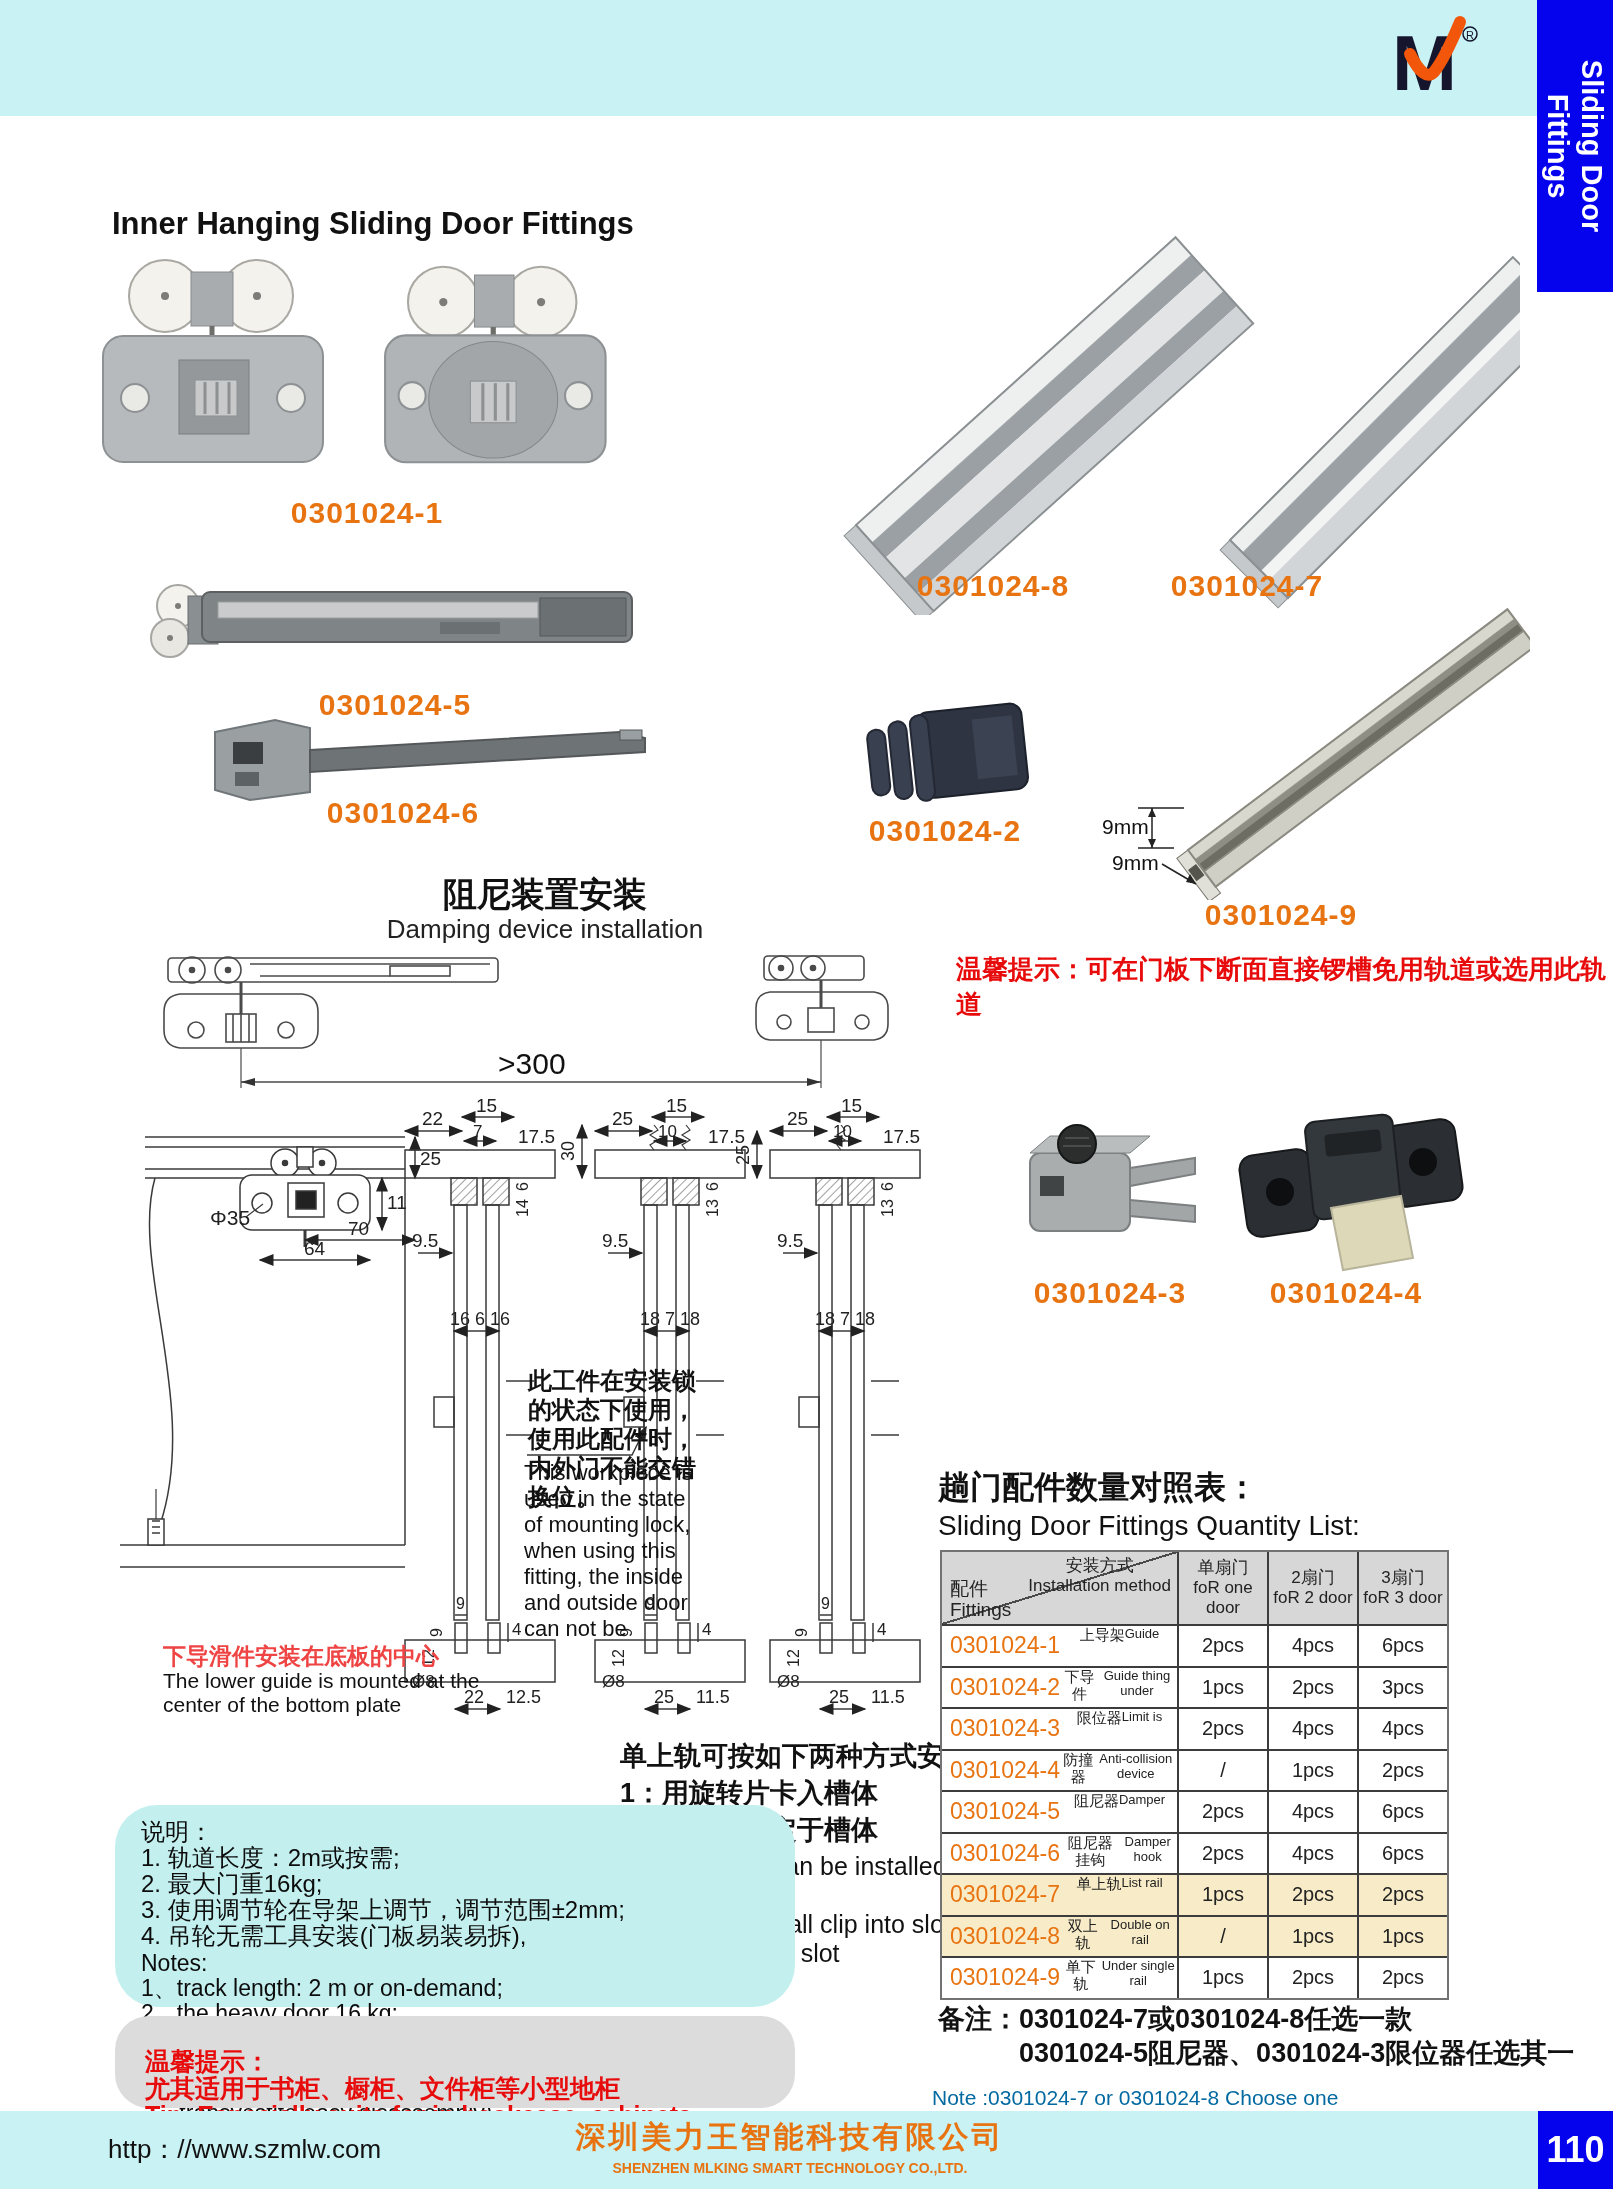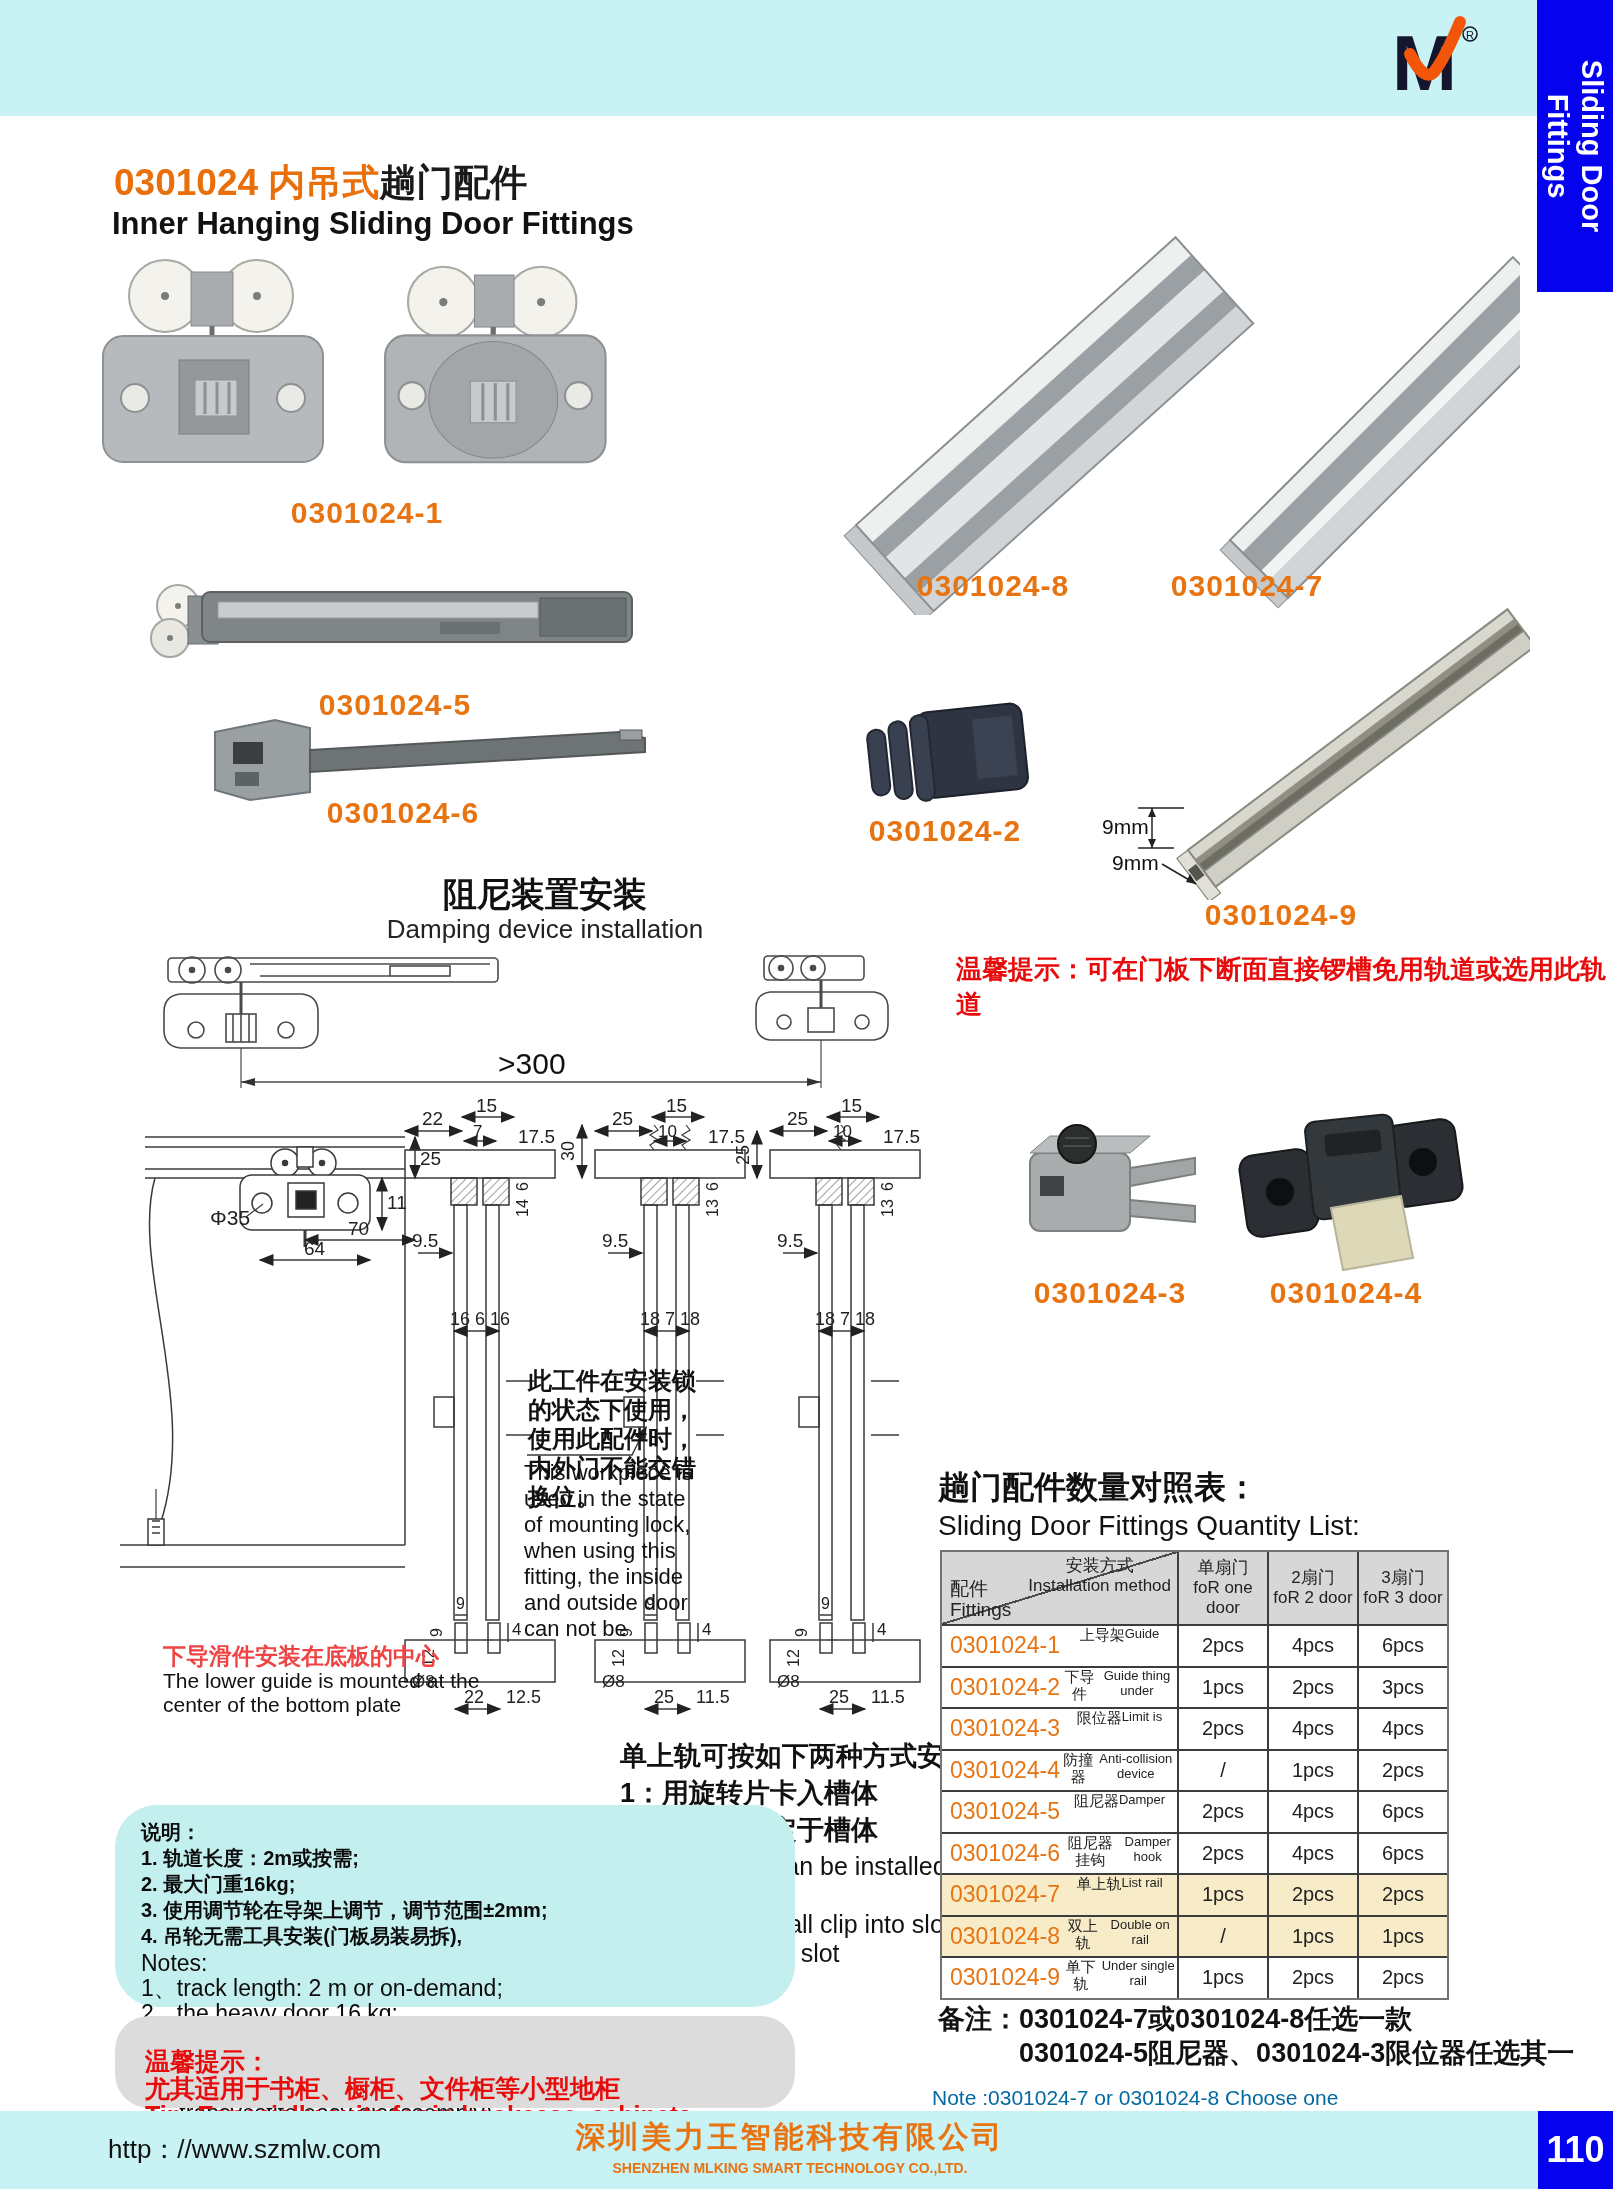--- a/index.html
+++ b/index.html
@@ -28,21 +28,21 @@
   
   .wp-zh{left:528px;top:1366px;font-size:24px;font-weight:bold;line-height:29px;color:#111;}
   .wp-en{left:524px;top:1460px;font-size:22px;line-height:26px;color:#111;}
   .lg-zh{left:163px;top:1641px;font-size:23px;font-weight:bold;color:#ef4444;}
   .lg-en{left:163px;top:1669px;font-size:21px;line-height:24px;color:#111;}
   .mono-zh{left:620px;top:1738px;font-size:27px;font-weight:600;line-height:37px;color:#111;}
   .mono-en{left:620px;top:1852px;font-size:25px;line-height:29px;color:#111;}
   
   .notes-box{left:115px;top:1805px;width:680px;height:202px;background:#c3f0ef;border-radius:42px;
              padding:14px 26px;box-sizing:border-box;}
-  .notes-zh{font-size:20px;font-weight:700;line-height:26px;color:#0c0c0c;}
+  .notes-zh{font-size:24px;font-weight:400;line-height:26px;color:#0c0c0c;}
   .notes-en{font-size:23px;line-height:25px;color:#0c0c0c;margin-top:2px;}
   .tip-box{left:115px;top:2016px;width:680px;height:92px;background:#dcdcdc;border-radius:34px;
            padding:8px 30px;box-sizing:border-box;}
   .tip-zh{font-size:25px;font-weight:bold;color:#e80b0b;line-height:27px;margin-top:24px;}
   .tip-en{font-size:25px;font-weight:600;color:#e80b0b;line-height:27px;}
   
   .tbl-title-zh{left:938px;top:1466px;font-size:32px;font-weight:bold;color:#111;}
   .tbl-title-en{left:938px;top:1510px;font-size:28px;color:#111;}
   .qtable{left:940px;top:1550px;width:505px;border:2px solid #737373;}
   .t-hrow{display:flex;height:72px;background:#d7d7d7;border-bottom:2px solid #3c3c3c;}
@@ -86,23 +86,20 @@
     <text x="2" y="78" font-size="78" font-weight="bold" fill="#15152e">M</text>
     <path d="M20,42 Q34,70 44,60 Q55,46 70,10" stroke="#f2560a" stroke-width="12" fill="none" stroke-linecap="round"></path>
     <circle cx="80" cy="22" r="7" fill="none" stroke="#15152e" stroke-width="1.5"></circle>
     <text x="76" y="27" font-size="11" fill="#15152e">R</text>
   </svg>
   <div class="abs side-tab">
     <div class="side-tab-inner pre">Sliding Door
 Fittings</div>
   </div>
 
-  <div class="abs sec-line1">
-    <span class="sec-code">0301024 内吊式</span><span>趟门配件</span>
-  </div>
   <div class="abs sec-line2">Inner Hanging Sliding Door Fittings</div>
 
   <svg class="abs" style="left:95px;top:248px;width:540px;height:245px;" viewBox="0 0 540 245">
     <g>
       <circle cx="70" cy="48" r="36" fill="#f3f2ed" stroke="#a9a8a2" stroke-width="2"></circle>
       <circle cx="162" cy="48" r="36" fill="#f3f2ed" stroke="#a9a8a2" stroke-width="2"></circle>
       <circle cx="70" cy="48" r="4" fill="#7c7c78"></circle>
         <circle cx="162" cy="48" r="4" fill="#7c7c78"></circle>
       <rect x="96" y="24" width="42" height="54" fill="#a8acae" stroke="#888c8e"></rect>
       <line x1="117" y1="78" x2="117" y2="102" stroke="#6e6e6a" stroke-width="5"></line>

